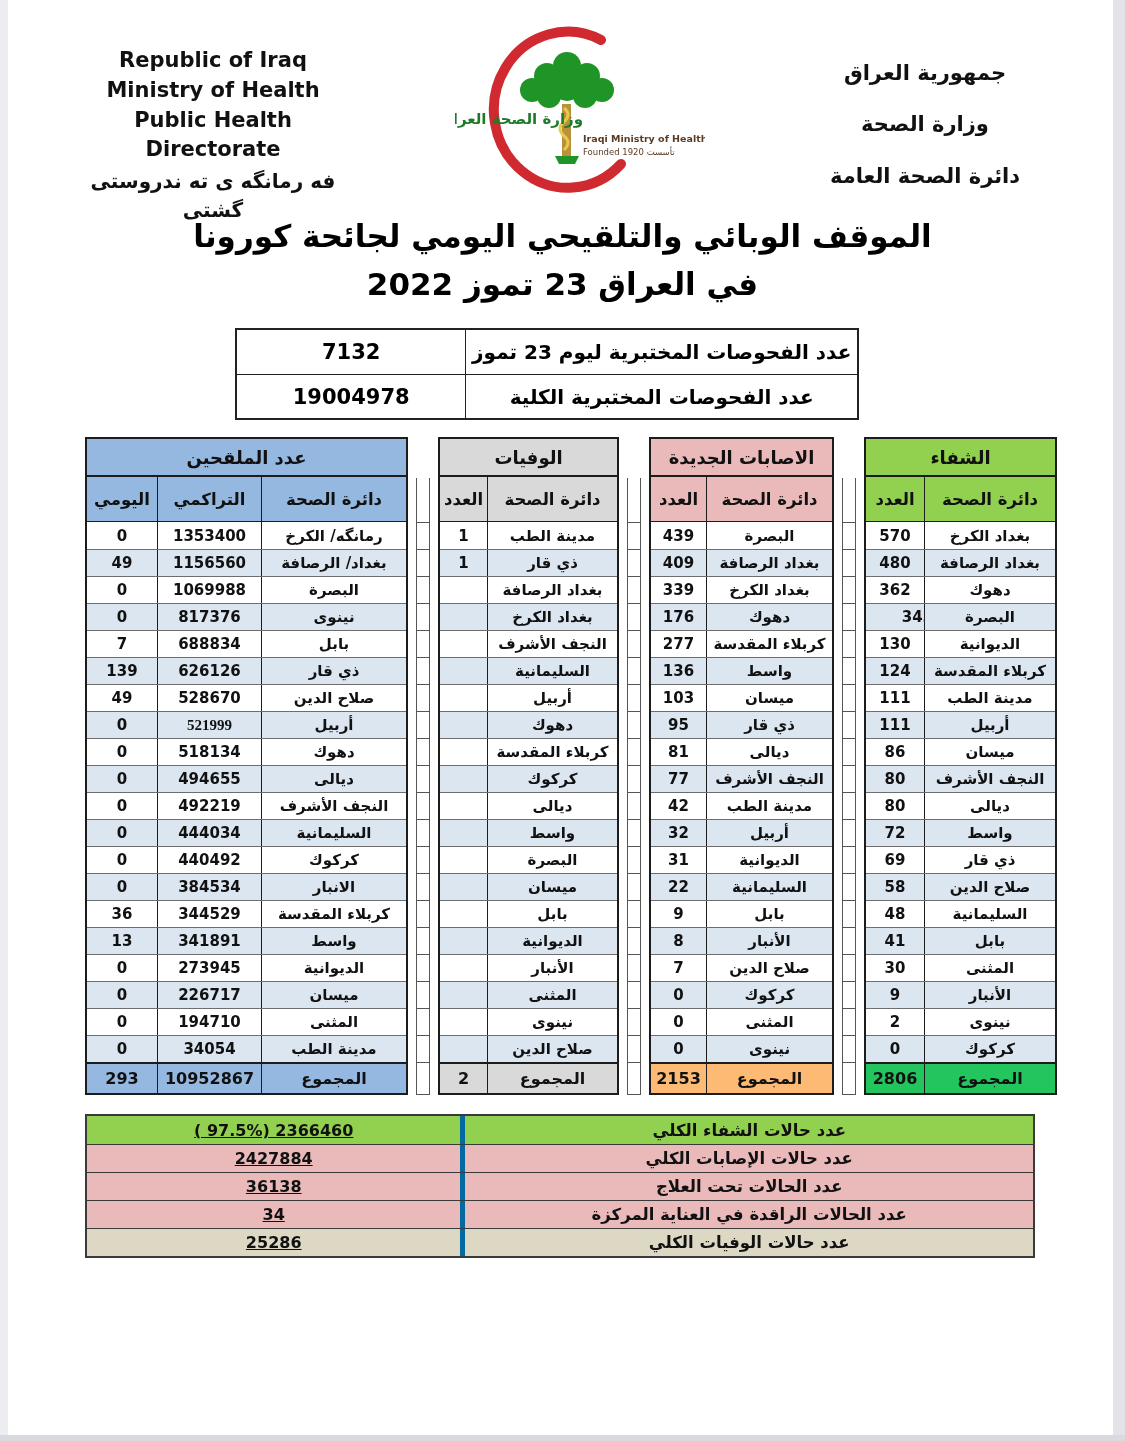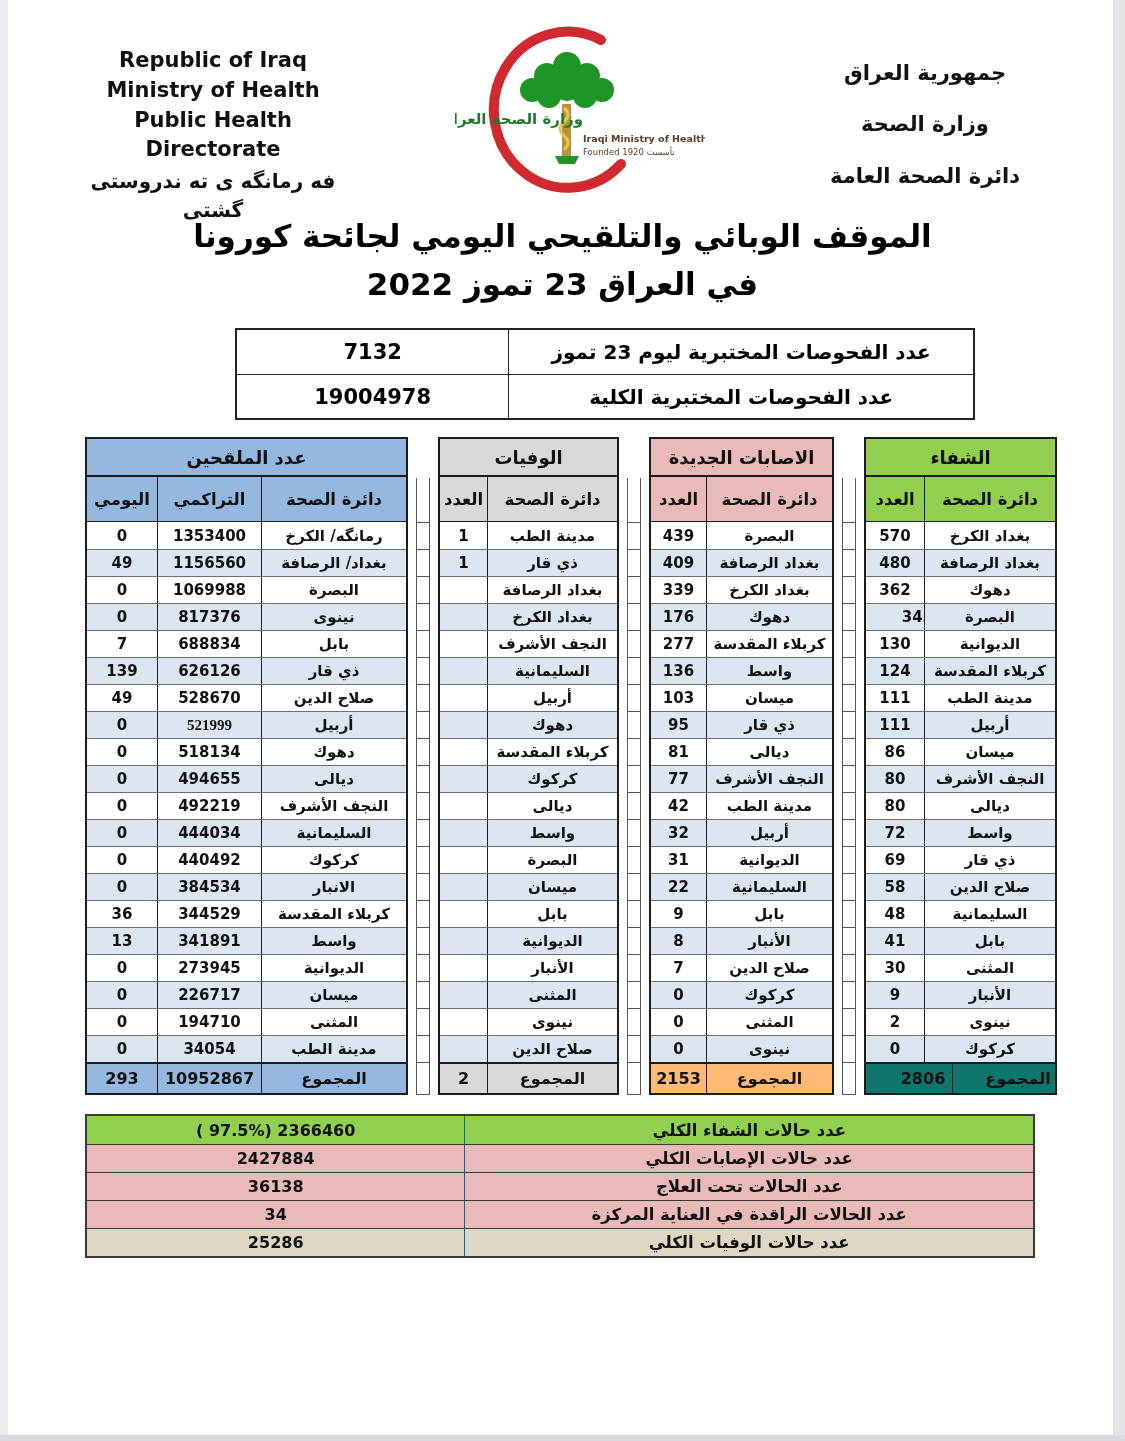--- a/index.html
+++ b/index.html
@@ -38,21 +38,21 @@
   
   .doc-title {
     position:absolute; top:212px; left:0; width:1125px;
     text-align:center; direction:rtl;
     font-weight:bold; color:#000;
     font-size:31px; line-height:1.55;
   }
 
   
   .tests-table {
-    position:absolute; top:328px; left:235px; width:740px;
+    position:absolute; top:328px; left:235px; width:624px;
     border:2px solid #222; background:#fff;
   }
   .tests-row { display:flex; height:44px; }
   .tests-row + .tests-row { border-top:1px solid #222; }
   .tests-value {
     width:37%; display:flex; align-items:center; justify-content:center;
     font-weight:bold; font-size:21px; color:#000; border-right:1px solid #222;
   }
   .tests-label {
     width:63%; display:flex; align-items:center; justify-content:center;
@@ -92,21 +92,22 @@
   
   .summary {
     position:absolute; top:1114px; left:85px; width:950px;
     border:2px solid #3a3a3a; background:#fff;
   }
   .s-row { display:flex; height:28px; }
   .s-row + .s-row { border-top:1px solid #3a3a3a; }
   .s-value {
     width:40%; display:flex; align-items:center; justify-content:center;
     direction:ltr; font-weight:bold; font-size:16px; color:#111;
-    border-right:1px solid #0369a1;
+    border-right:5px solid #0369a1;
+    text-decoration:underline;
   }
   .s-label {
     width:60%; display:flex; align-items:center; justify-content:center;
     direction:rtl; font-weight:bold; font-size:16.5px; color:#111;
   }
 </style>
 </head>
 <body>
 
 <div class="page">
@@ -618,21 +619,21 @@
           <div class="cell" style="width: 131px;">الأنبار</div>
         </div>
         <div class="t-row">
           <div class="cell" style="width: 58px;">2</div>
           <div class="cell" style="width: 131px;">نينوى</div>
         </div>
         <div class="t-row striped">
           <div class="cell" style="width: 58px;">0</div>
           <div class="cell" style="width: 131px;">كركوك</div>
         </div>
-        <div class="t-total" style="background: #0f766e; padding-left: 28px;">
+        <div class="t-total" style="background: #22c55e;">
           <div class="cell" style="width: 58px;">2806</div>
           <div class="cell" style="width: 131px;">المجموع</div>
         </div>
       </div>
     </div>
 
   <div class="summary" id="summary-table">
       <div class="s-row" style="background: rgb(146, 208, 80);">
         <div class="s-value">( 97.5%)  2366460</div>
         <div class="s-label">عدد حالات الشفاء الكلي</div>

